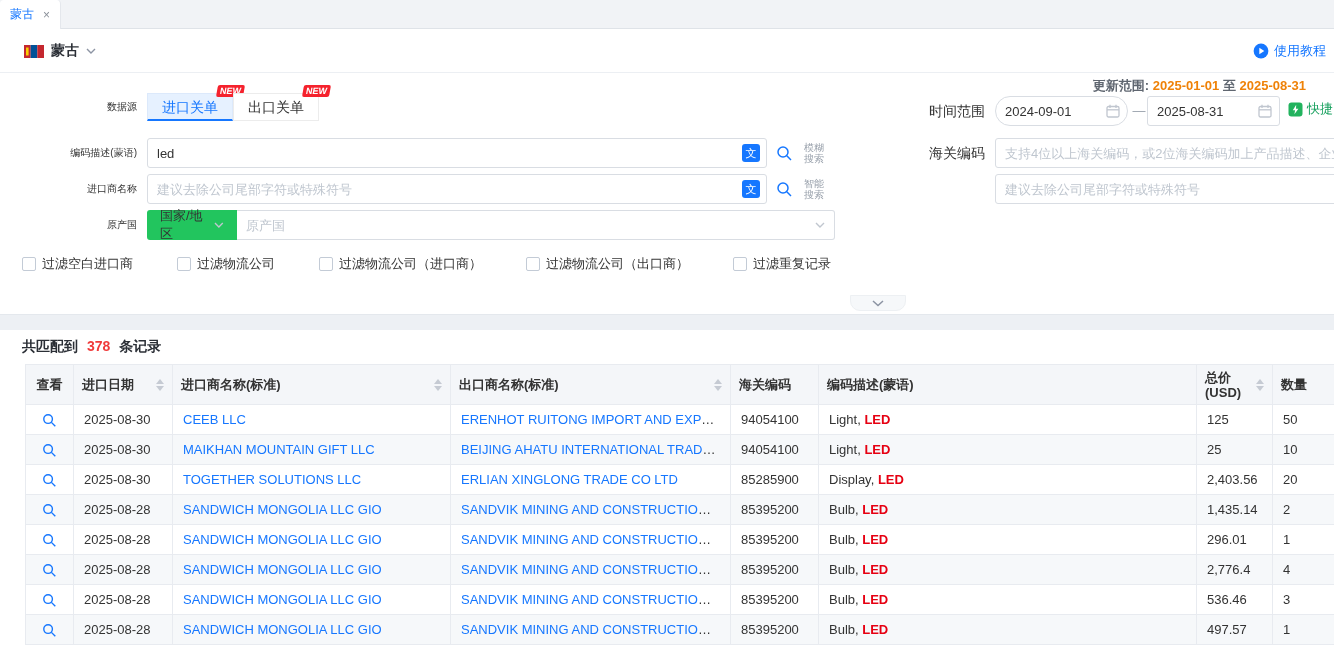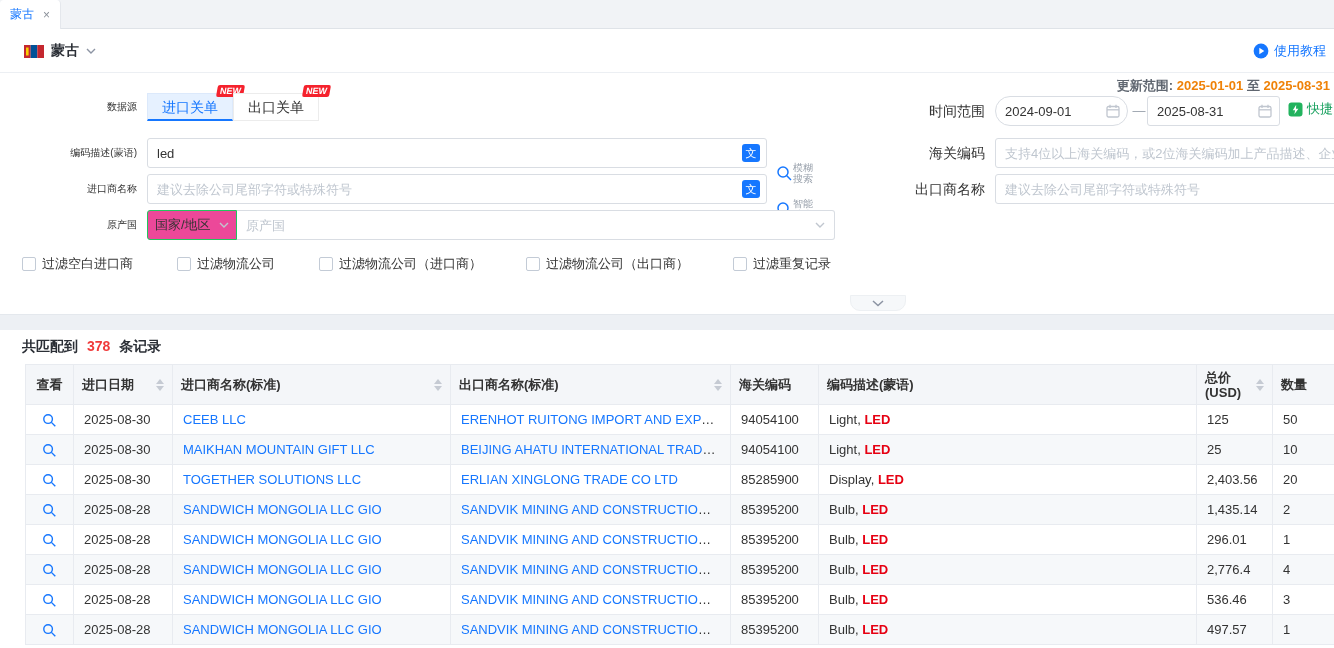--- a/index.html
+++ b/index.html
@@ -17,40 +17,40 @@
   .appbar { position:absolute; top:29px; left:0; width:100%; height:44px; background:#fff; border-bottom:1px solid #eceff3; }
   .country-sel { position:absolute; left:24px; top:0; height:44px; display:flex; align-items:center; gap:7px; cursor:pointer; }
   .country-name { font-size:14px; font-weight:bold; color:#2b2f36; }
   .tut-link { position:absolute; right:8px; top:0; height:44px; display:flex; align-items:center; gap:5px; color:#1677ff; font-size:13px; cursor:pointer; }
 
   
   .filter-panel { position:absolute; top:73px; left:0; width:100%; height:242px; background:#fff; border-bottom:1px solid #e4e8ed; }
   .f-label { position:absolute; left:0; width:137px; text-align:right; font-size:10px; color:#333; height:30px; line-height:30px; }
   .f-label-r { position:absolute; left:848px; width:137px; text-align:right; font-size:14px; color:#333; height:30px; line-height:30px; }
 
-  .update-range { position:absolute; right:4px; top:4px; font-size:13px; font-weight:bold;text-align:center; }
+  .update-range { position:absolute; right:28px; top:4px; font-size:13px; font-weight:bold;text-align:center; }
   .ur-gray { color:#5f6670; }
   .ur-orange { color:#ef8208; }
 
   .source-tabs { position:absolute; left:147px; top:20px; display:flex; }
   .src-tab { position:relative; height:28px; line-height:26px; padding:0 14px; font-size:14px; cursor:pointer; background:#fff; border:1px solid #ececec; color:#333; }
   .src-tab.active { background:#e6f1ff; color:#1677ff; border:1px solid #dce9fb; border-bottom:2px solid #1677ff; }
   .new-badge { position:absolute; top:-9px; right:-12px; background:#f5222d; color:#fff; font-size:9px; line-height:12px; padding:0 3px; border-radius:2px; transform:skewX(-10deg); font-weight:bold; }
 
   .input-box { position:absolute; height:30px; background:#fff; border:1px solid #d9dde3; border-radius:3px; display:flex; align-items:center; }
   .input-box input { border:none; outline:none; flex:1; min-width:0; height:100%; padding:0 9px; font-size:13px; color:#333; background:transparent; font-family:inherit; }
   ::placeholder { color:#bfc6cf; }
   .icon-translate { flex:none; width:18px; height:18px; background:#1677ff; color:#fff; border-radius:3px; font-size:11px; line-height:18px; text-align:center; margin-right:6px; }
   .date-dash { position:absolute; left:1131px; top:23px; width:16px; height:30px; line-height:30px; text-align:center; color:#98a0ab; font-size:13px; }
   .quick-btn { position:absolute; left:1288px; top:27px; display:flex; align-items:center; gap:4px; color:#16a05d; font-size:13px; cursor:pointer; white-space:nowrap;justify-content:flex-end; }
 
-  .search-btn { position:absolute; left:776px; width:60px; height:30px; display:flex; align-items:center; gap:0; cursor:pointer;margin-top:20px; }
+  .search-btn { position:absolute; left:776px; width:60px; height:30px; display:flex; align-items:center; gap:11px; cursor:pointer; }
   .search-stack { width:24px; font-size:10px; line-height:11px; color:#98a0ab; word-break:break-all; }
 
-  .select-box { position:absolute; left:147px; top:137px; width:90px; height:30px; border:1px solid #22c55e; border-radius:3px 0 0 3px; display:flex; align-items:center; justify-content:space-between; padding:0 7px; font-size:13px; color:#333; cursor:pointer; background:#ec4899; }
+  .select-box { position:absolute; left:147px; top:137px; width:90px; height:30px; border:6px solid #22c55e; border-radius:3px 0 0 3px; display:flex; align-items:center; justify-content:space-between; padding:0 7px; font-size:13px; color:#333; cursor:pointer; background:#22c55e; }
   .origin-box { position:absolute; left:237px; top:137px; width:598px; height:30px; border:1px solid #d9dde3; border-left:none; border-radius:0 3px 3px 0; display:flex; align-items:center; background:#fff; }
 
   .cb-row { position:absolute; left:22px; top:182px; display:flex; gap:44px; align-items:center; }
   .cb-item { display:flex; align-items:center; gap:6px; cursor:pointer; }
   .cb-box { width:14px; height:14px; border:1px solid #c3cbd6; border-radius:2px; background:#fff; }
   .cb-label { font-size:13px; color:#333; }
 
   .collapse-handle { position:absolute; left:850px; top:222px; width:56px; height:16px; background:#f6f8fa; border:1px solid #edf0f3; border-radius:0 0 10px 10px; display:flex; align-items:center; justify-content:center; cursor:pointer; }
 
   
@@ -180,21 +180,20 @@
       <input placeholder="建议去除公司尾部字符或特殊符号" style="">
       <span class="icon-translate">文</span>
     </div>
     <div class="search-btn" style="top:101px;">
       <svg width="17" height="17" viewBox="0 0 17 17">
         <circle cx="7" cy="7" r="5" fill="none" stroke="#1677ff" stroke-width="1.5"></circle>
         <line x1="10.8" y1="10.8" x2="15" y2="15" stroke="#1677ff" stroke-width="1.5"></line>
       </svg>
       <span class="search-stack">智能搜索</span>
     </div>
-    <div class="f-label-r" style="top:101px;">出口商名称</div>
     <div class="input-box" style="left:995px;top:101px;width:400px;">
       <input placeholder="建议去除公司尾部字符或特殊符号" style="">
     </div>
 
     <div class="f-label" style="top:137px;">原产国</div>
     <div class="select-box">
       <span>国家/地区</span>
       <svg width="10" height="6" viewBox="0 0 10 6">
         <polyline points="1,1 5,5 9,1" fill="none" stroke="#c0c6cf" stroke-width="1.4"></polyline>
       </svg>

